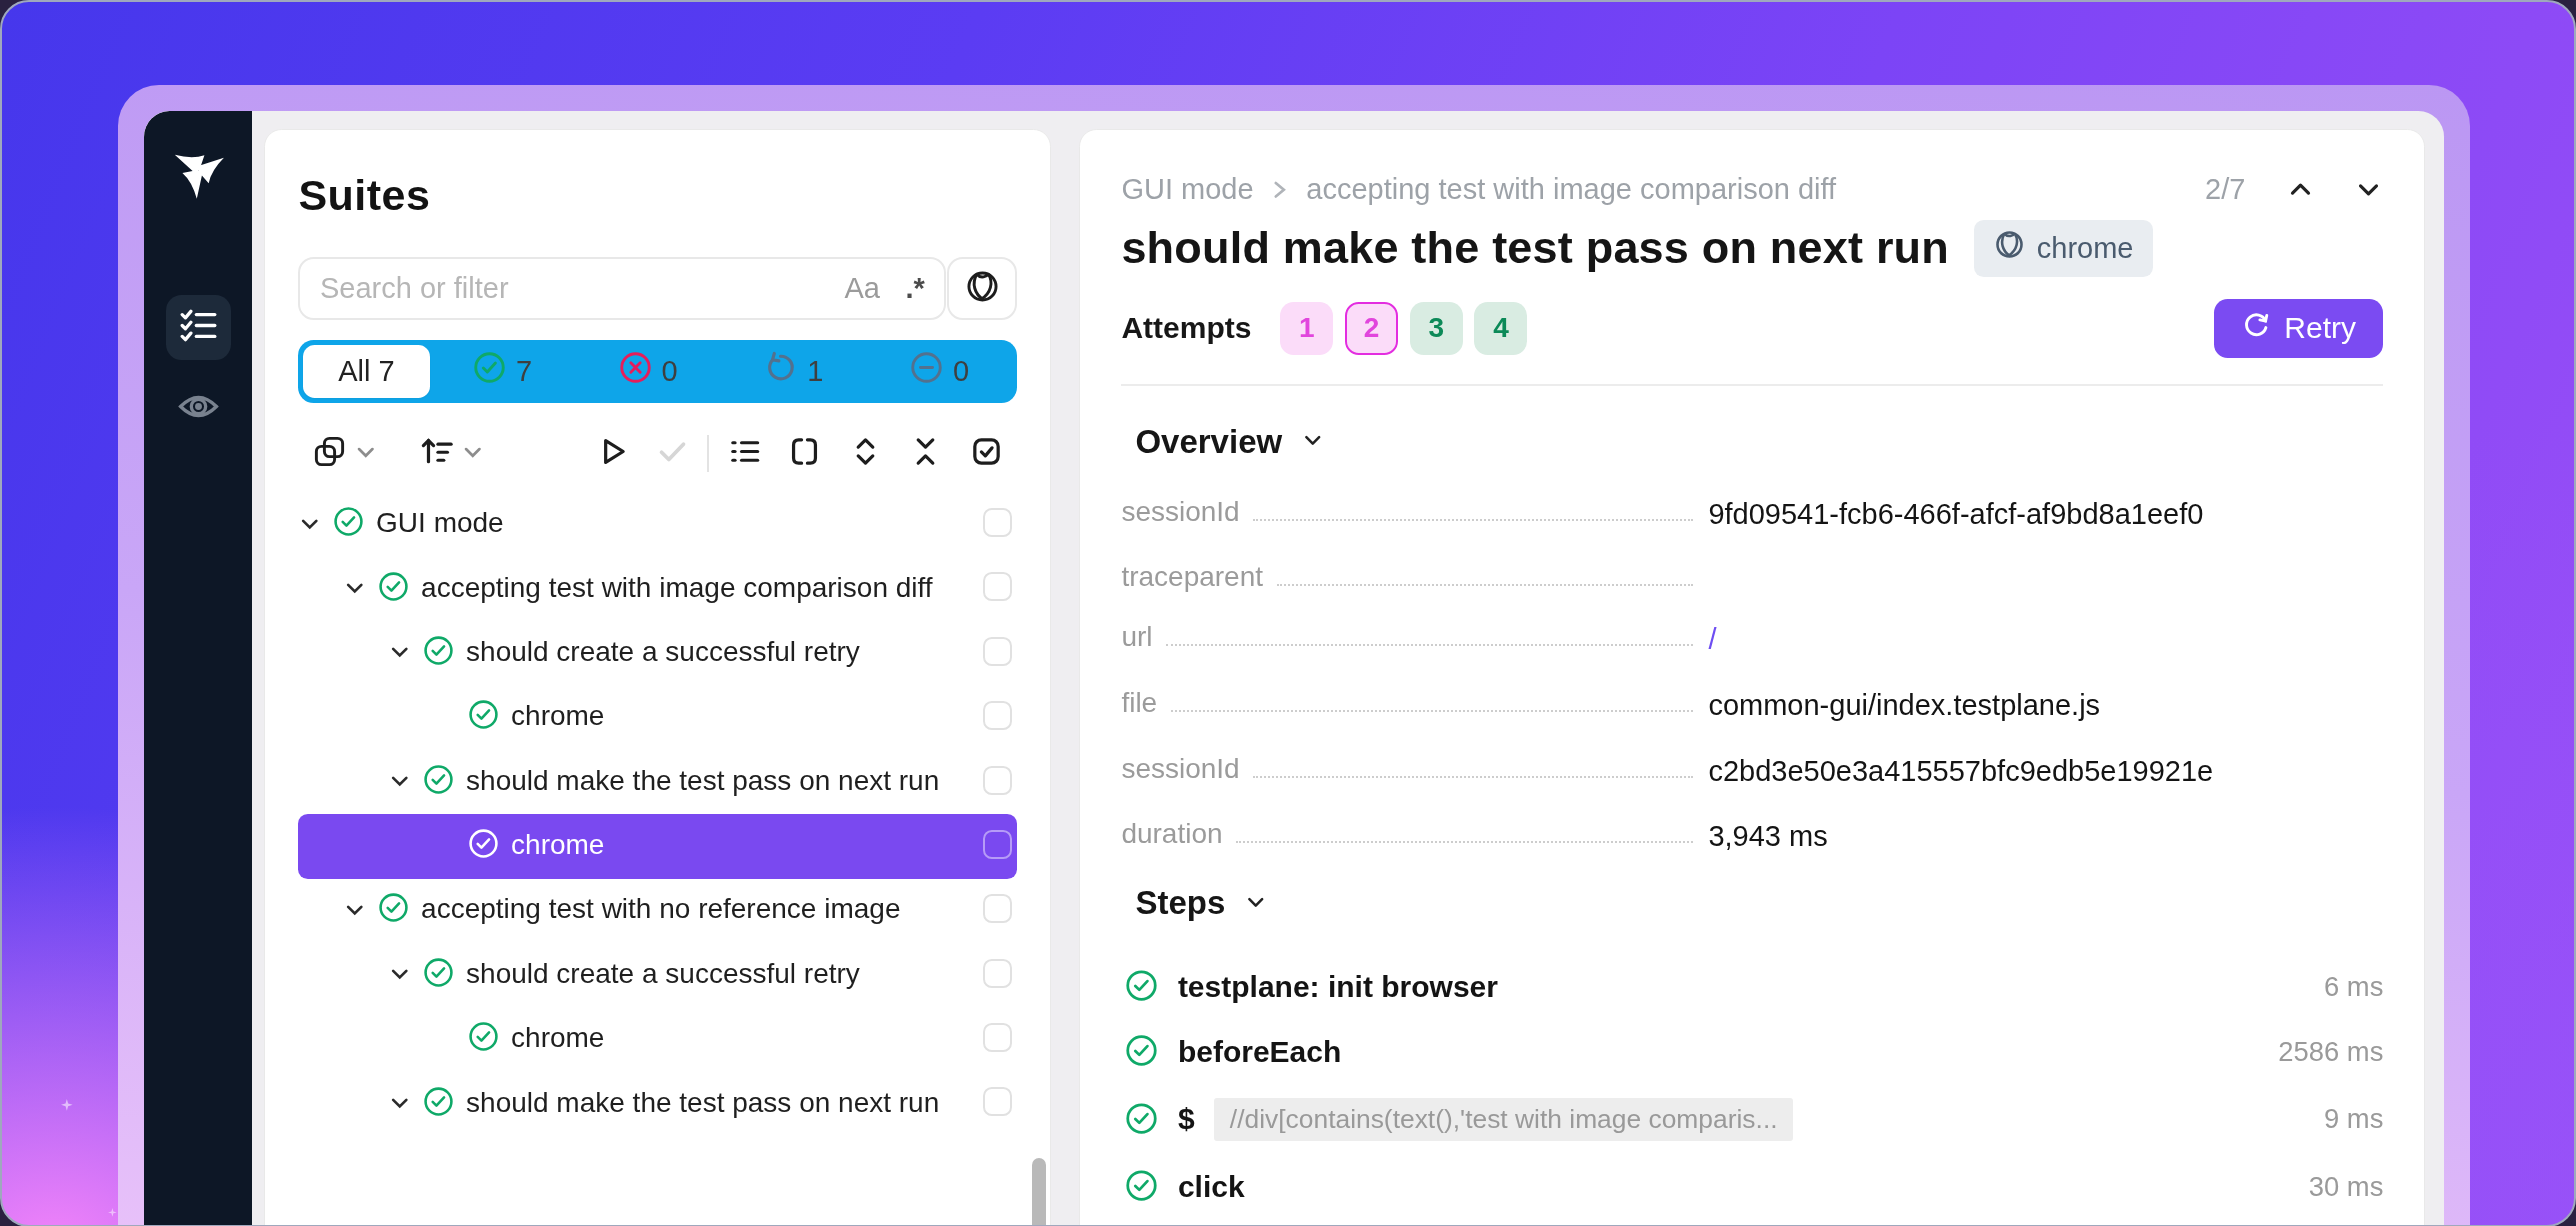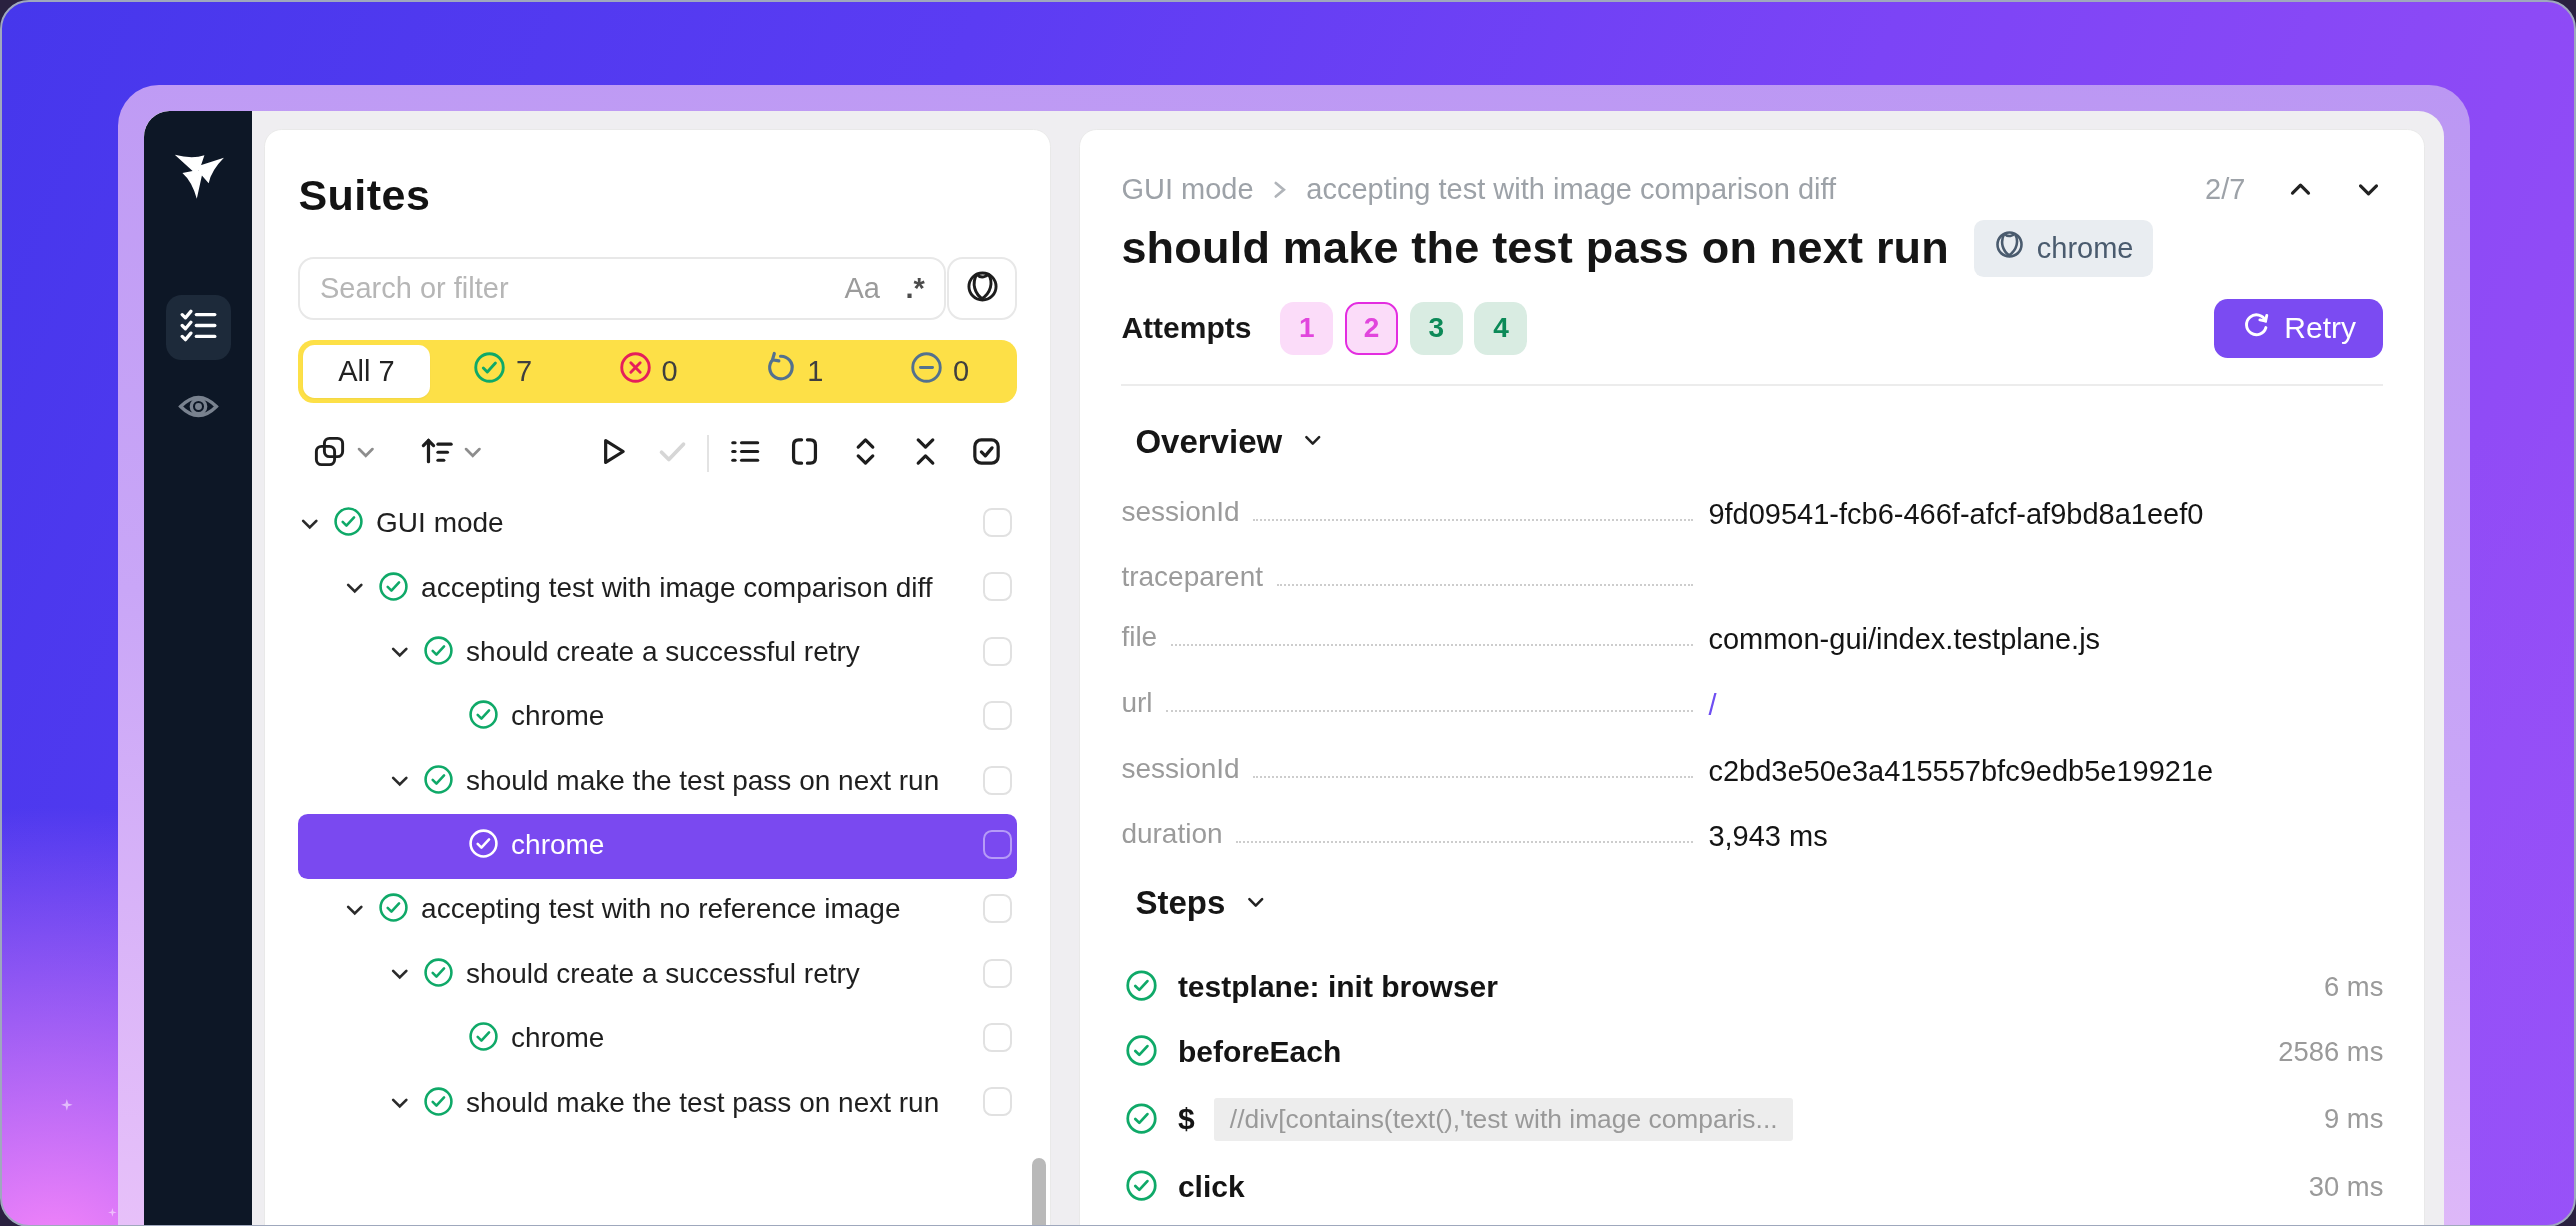--- a/index.html
+++ b/index.html
@@ -32,21 +32,21 @@
   
   .suites-title{ font-size:43px; font-weight:700; color:#131313; letter-spacing:0.5px; margin:2px 0 37px; }
   .search-row{ display:flex; gap:1px; margin-bottom:19.6px; }
   .search-input{ flex:1; height:63px; border:2px solid #e8e8e8; border-radius:15.7px; display:flex; align-items:center; padding:0 19.6px; background:#fff; }
   .search-input input{ flex:1; border:none; outline:none; font-size:29px; color:#333; font-family:inherit; min-width:0; }
   .search-input input::placeholder{ color:#b6b6b6; }
   .tgl-case{ font-size:29px; color:#9b9b9b; margin-right:25.5px; }
   .tgl-regex{ font-size:29px; color:#4c4c4c; font-weight:600; }
   .globe-btn{ width:70px; height:63px; border:2px solid #e8e8e8; border-radius:15.7px; display:flex; align-items:center; justify-content:center; background:#fff; }
 
-  .filter-bar{ height:63px; background:#fde047; border-radius:15.7px; display:flex; align-items:center; padding:4.9px; margin-bottom:19.6px; }
+  .filter-bar{ height:63px; background:#0ea5e9; border-radius:15.7px; display:flex; align-items:center; padding:4.9px; margin-bottom:19.6px; }
   .all-pill{ background:#fff; border-radius:11.7px; height:53px; padding:0 35px; display:flex; align-items:center; font-size:29px; color:#222; box-shadow:0 1px 2px rgba(0,0,0,.05); }
   .fgroup{ flex:1; display:flex; align-items:center; justify-content:center; gap:9.8px; font-size:29px; color:#3f3f3f; }
 
   .toolbar{ display:flex; align-items:center; padding:11.7px 13.7px 19.6px; }
   .tb{ display:flex; align-items:center; }
   .tb + .tb{ margin-left:25.5px; }
   .tb-spacer{ flex:1; }
   .tb-div{ width:2px; height:37px; background:#e3e3e3; margin:0 17.6px; }
 
   .tree{ font-size:28px; color:#1f1f1f; }
@@ -501,31 +501,31 @@
             <div class="f-value">9fd09541-fcb6-466f-afcf-af9bd8a1eef0</div>
           </div>
           <div class="field">
             <div class="f-left">
                 <span class="f-label">traceparent</span>
                 <span class="f-dots"></span>
               </div>
           </div>
           <div class="field">
             <div class="f-left">
+                <span class="f-label">url</span>
+                <span class="f-dots"></span>
+              </div>
+            <div class="f-value link">/</div>
+          </div>
+          <div class="field">
+            <div class="f-left">
                 <span class="f-label">file</span>
                 <span class="f-dots"></span>
               </div>
             <div class="f-value">common-gui/index.testplane.js</div>
-          </div>
-          <div class="field">
-            <div class="f-left">
-                <span class="f-label">url</span>
-                <span class="f-dots"></span>
-              </div>
-            <div class="f-value link">/</div>
           </div>
           <div class="field">
             <div class="f-left">
                 <span class="f-label">sessionId</span>
                 <span class="f-dots"></span>
               </div>
             <div class="f-value">c2bd3e50e3a415557bfc9edb5e19921e</div>
           </div>
           <div class="field">
             <div class="f-left">

